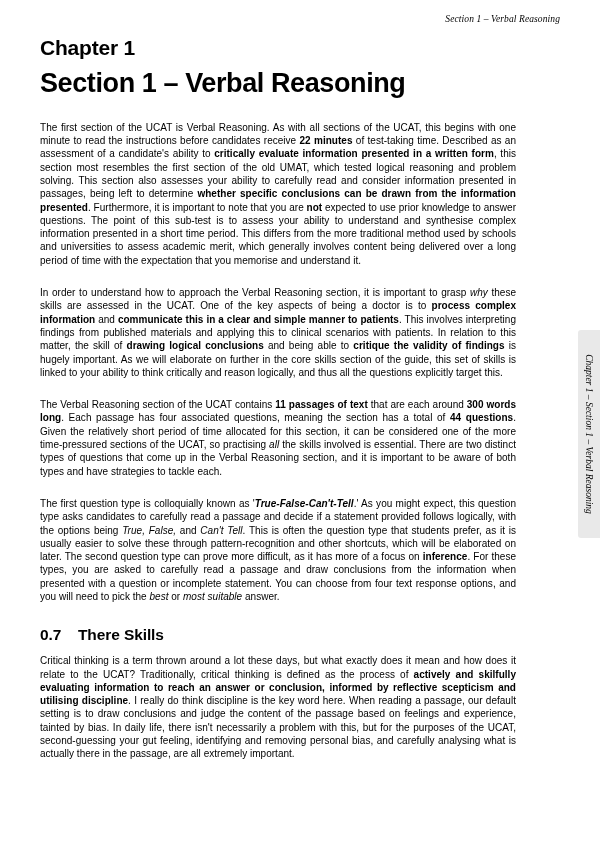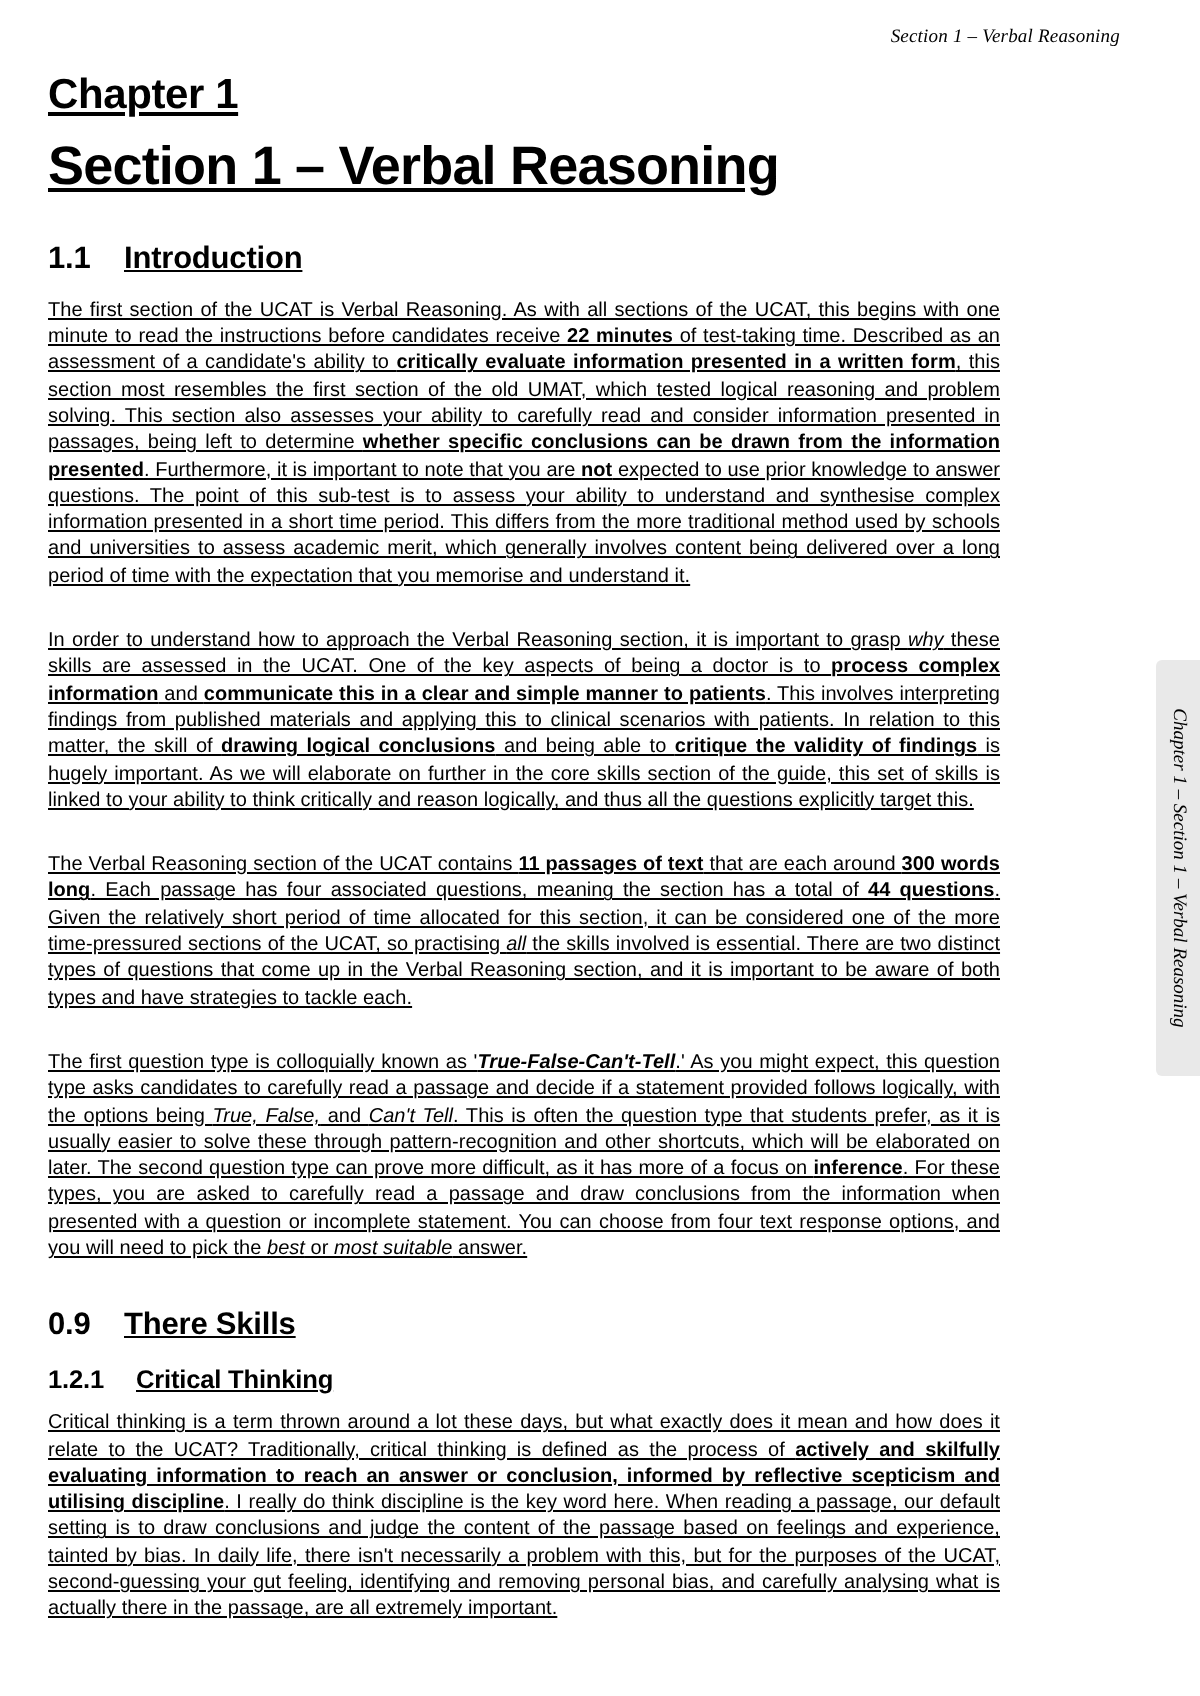--- a/index.html
+++ b/index.html
@@ -28,23 +28,22 @@
     right: 40px;
     font-family: "Liberation Serif", serif;
     font-style: italic;
     font-size: 9.5px;
     color: #000;
     letter-spacing: 0.1px;
   }
   .content {
     position: absolute;
     top: 36px;
-    left: 24px;
+    left: 40px;
     width: 476px;
-    text-decoration: underline;
   }
   .chapter-label {
     font-size: 21px;
     font-weight: bold;
     letter-spacing: -0.2px;
     margin: 0 0 10px 0;
     line-height: 1.1;
   }
   .chapter-title {
     font-size: 27px;
@@ -141,47 +140,41 @@
 
 <div class="page">
 
   <div class="running-head">Section 1 – Verbal Reasoning</div>
 
   <div class="content">
 
     <div class="chapter-label">Chapter 1</div>
     <div class="chapter-title">Section 1 – Verbal Reasoning</div>
 
-    <h2 class="sec">
-      <span class="num">1.1</span><span>Introduction</span>
-    </h2>
 
     <p class="body"><span>The first section of the UCAT is Verbal Reasoning. As with all sections of the UCAT, this begins with one minute to read the instructions before candidates receive </span><span class="b">22 minutes</span><span> of test-taking time. Described as an assessment of a candidate's ability to </span><span class="b">critically evaluate information presented in a written form</span><span>, this section most resembles the first section of the old UMAT, which tested logical reasoning and problem solving. This section also assesses your ability to carefully read and consider information presented in passages, being left to determine </span><span class="b">whether specific conclusions can be drawn from the information presented</span><span>. Furthermore, it is important to note that you are </span><span class="b">not</span><span> expected to use prior knowledge to answer questions. The point of this sub-test is to assess your ability to understand and synthesise complex information presented in a short time period. This differs from the more traditional method used by schools and universities to assess academic merit, which generally involves content being delivered over a long period of time with the expectation that you memorise and understand it.</span></p>
 
     <div class="block-gap-2"></div>
 
     <p class="body"><span>In order to understand how to approach the Verbal Reasoning section, it is important to grasp </span><span class="i">why</span><span> these skills are assessed in the UCAT. One of the key aspects of being a doctor is to </span><span class="b">process complex information</span><span> and </span><span class="b">communicate this in a clear and simple manner to patients</span><span>. This involves interpreting findings from published materials and applying this to clinical scenarios with patients. In relation to this matter, the skill of </span><span class="b">drawing logical conclusions</span><span> and being able to </span><span class="b">critique the validity of findings</span><span> is hugely important. As we will elaborate on further in the core skills section of the guide, this set of skills is linked to your ability to think critically and reason logically, and thus all the questions explicitly target this.</span></p>
 
     <div class="block-gap-2"></div>
 
     <p class="body"><span>The Verbal Reasoning section of the UCAT contains </span><span class="b">11 passages of text</span><span> that are each around </span><span class="b">300 words long</span><span>. Each passage has four associated questions, meaning the section has a total of </span><span class="b">44 questions</span><span>. Given the relatively short period of time allocated for this section, it can be considered one of the more time-pressured sections of the UCAT, so practising </span><span class="i">all</span><span> the skills involved is essential. There are two distinct types of questions that come up in the Verbal Reasoning section, and it is important to be aware of both types and have strategies to tackle each.</span></p>
 
     <div class="block-gap-2"></div>
 
     <p class="body"><span>The first question type is colloquially known as '</span><span class="bi">True-False-Can't-Tell</span><span>.' As you might expect, this question type asks candidates to carefully read a passage and decide if a statement provided follows logically, with the options being </span><span class="i">True, False,</span><span> and </span><span class="i">Can't Tell</span><span>. This is often the question type that students prefer, as it is usually easier to solve these through pattern-recognition and other shortcuts, which will be elaborated on later. The second question type can prove more difficult, as it has more of a focus on </span><span class="b">inference</span><span>. For these types, you are asked to carefully read a passage and draw conclusions from the information when presented with a question or incomplete statement. You can choose from four text response options, and you will need to pick the </span><span class="i">best</span><span> or </span><span class="i">most suitable</span><span> answer.</span></p>
 
     <div class="block-gap-1"></div>
 
     <h2 class="sec">
-      <span class="num">0.9</span><span>There Skills</span>
+      <span class="num">0.7</span><span>There Skills</span>
     </h2>
 
-    <h3 class="subsec">
-      <span class="num">1.2.1</span><span>Critical Thinking</span>
-    </h3>
 
     <p class="body"><span>Critical thinking is a term thrown around a lot these days, but what exactly does it mean and how does it relate to the UCAT? Traditionally, critical thinking is defined as the process of </span><span class="b">actively and skilfully evaluating information to reach an answer or conclusion, informed by reflective scepticism and utilising discipline</span><span>. I really do think discipline is the key word here. When reading a passage, our default setting is to draw conclusions and judge the content of the passage based on feelings and experience, tainted by bias. In daily life, there isn't necessarily a problem with this, but for the purposes of the UCAT, second-guessing your gut feeling, identifying and removing personal bias, and carefully analysing what is actually there in the passage, are all extremely important.</span></p>
 
   </div>
 
   <div class="side-tab">
     <div class="side-tab-text">Chapter 1 – Section 1 – Verbal Reasoning</div>
   </div>
 
 

